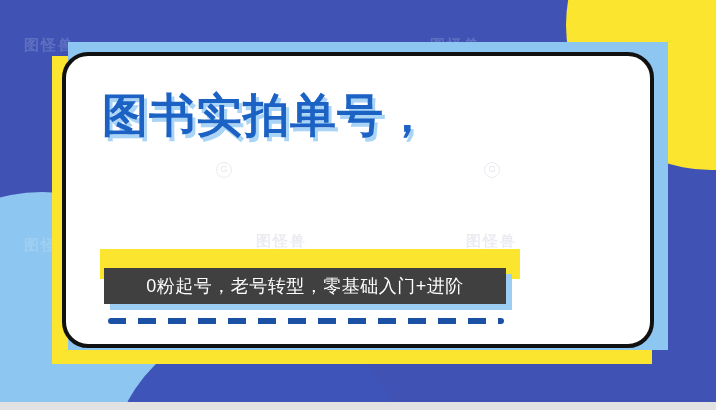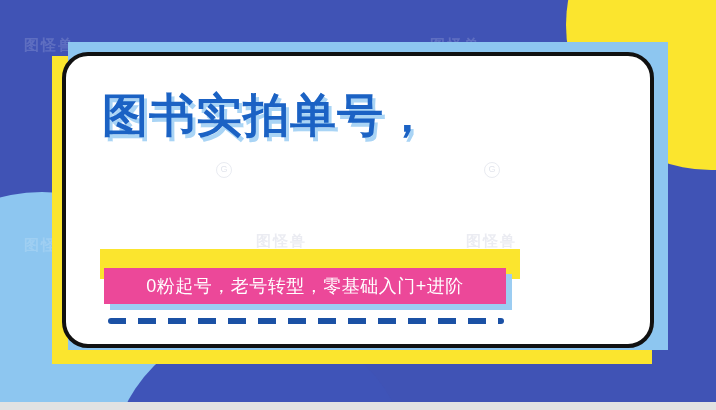--- a/index.html
+++ b/index.html
@@ -136,21 +136,21 @@
     height: 36px;
     background: #9CCDF2;
   }
 
   #subtitle-bar {
     position: absolute;
     left: 38px;
     top: 212px;
     width: 402px;
     height: 36px;
-    background: #ec4899;
+    background: #404040;
     display: flex;
     align-items: center;
     justify-content: center;
     box-sizing: border-box;
     padding: 0 10px;
   }
 
   #subtitle-text {
     color: #FFFFFF;
     font-size: 18px;

